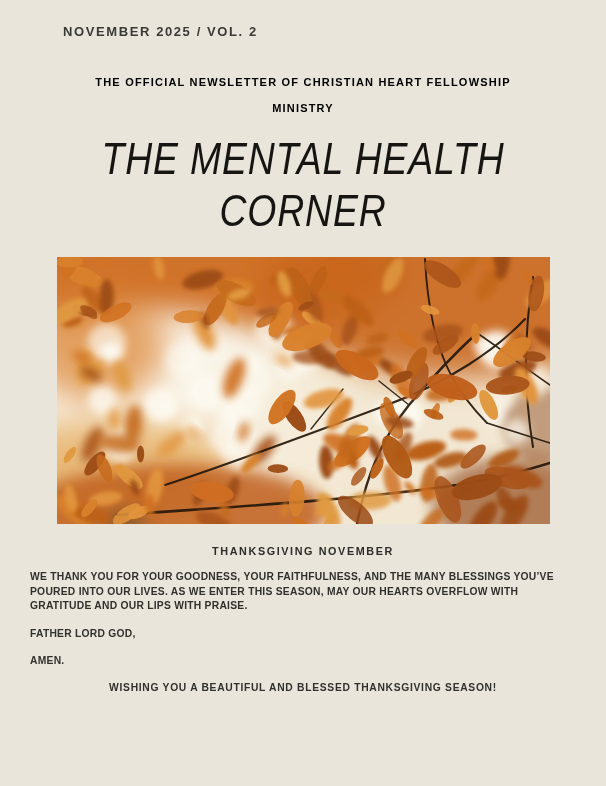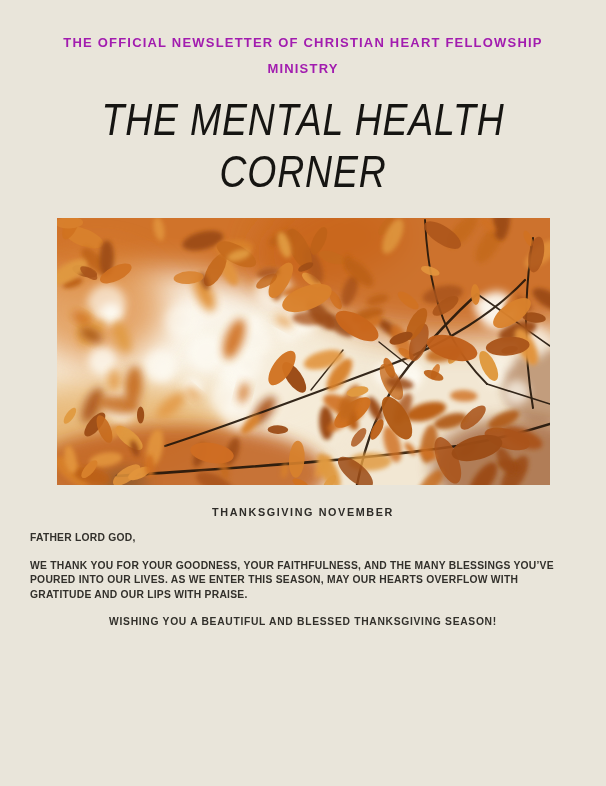--- a/index.html
+++ b/index.html
@@ -7,21 +7,21 @@
   .page{
     position:relative;width:606px;height:786px;margin:0 auto;
     background:#e9e5da;color:#33312c;overflow:hidden;box-sizing:border-box;
   }
   .issue{
     margin:24px 0 0 63px;font-size:13px;font-weight:700;color:#3b3934;
     letter-spacing:1.6px;
   }
   .subtitle{
     margin:30px auto 12px;width:480px;text-align:center;
-    font-size:13px;font-weight:700;letter-spacing:1.2px;line-height:26px;color:#a21caf;
+    font-size:11px;font-weight:700;letter-spacing:1.2px;line-height:26px;color:#000000;
   }
   h1.title{
     margin:10px 0 0;text-align:center;font-style:italic;font-weight:400;
     font-size:44px;line-height:52px;letter-spacing:1px;color:#16151",
   }
   h1.title{color:#161512;transform:scaleX(.85);transform-origin:center top;}
   h1.title span{display:block;}
   figure.photo{
     margin:20px auto 0;width:493px;height:267px;overflow:hidden;
     background:#f3ead9;
@@ -40,20 +40,21 @@
     font-style:italic;letter-spacing:.5px;margin-top:10px;color:#2f2d29;
   }
   p.closing span{display:block;}
   p.footer-line{text-align:center;letter-spacing:.7px;margin-top:12px;}
 </style>
 </head>
 <body>
 
 <div class="page">
 
+  <div class="issue">NOVEMBER 2025 / VOL. 2</div>
 
   <div class="subtitle">THE OFFICIAL NEWSLETTER OF CHRISTIAN HEART FELLOWSHIP MINISTRY</div>
 
   <h1 class="title">
     <span>THE MENTAL HEALTH</span>
     <span>CORNER</span>
   </h1>
 
   <figure class="photo">
     <svg id="photoSvg" viewBox="0 0 493 267" preserveAspectRatio="none" aria-hidden="true">
@@ -296,24 +297,25 @@
           <ellipse cx="155" cy="235" rx="22" ry="9.9" transform="rotate(10 155 235)" fill="#cf6d22" opacity="0.96"></ellipse>
           <ellipse cx="420" cy="230" rx="26" ry="11.700000000000001" transform="rotate(-15 420 230)" fill="#9c4c16" opacity="0.96"></ellipse>
         </g>
     </svg>
   </figure>
 
   <section class="body-col">
     <h2 class="section-heading">THANKSGIVING NOVEMBER</h2>
 
 
+    <p class="bodytext">WE THANK YOU FOR YOUR GOODNESS, YOUR FAITHFULNESS, AND THE MANY BLESSINGS YOU’VE POURED INTO OUR LIVES. AS WE ENTER THIS SEASON, MAY OUR HEARTS OVERFLOW WITH GRATITUDE AND OUR LIPS WITH PRAISE.</p>
+
     <p class="bodytext">FATHER LORD GOD,</p>
 
-    <p class="bodytext">WE THANK YOU FOR YOUR GOODNESS, YOUR FAITHFULNESS, AND THE MANY BLESSINGS YOU’VE POURED INTO OUR LIVES. AS WE ENTER THIS SEASON, MAY OUR HEARTS OVERFLOW WITH GRATITUDE AND OUR LIPS WITH PRAISE.</p>
-
 
     <p class="bodytext closing">
+      <span>AMEN.</span>
     </p>
 
     <p class="bodytext footer-line">WISHING YOU A BEAUTIFUL AND BLESSED THANKSGIVING SEASON!</p>
   </section>
 
 </div>
 
 </body></html>

